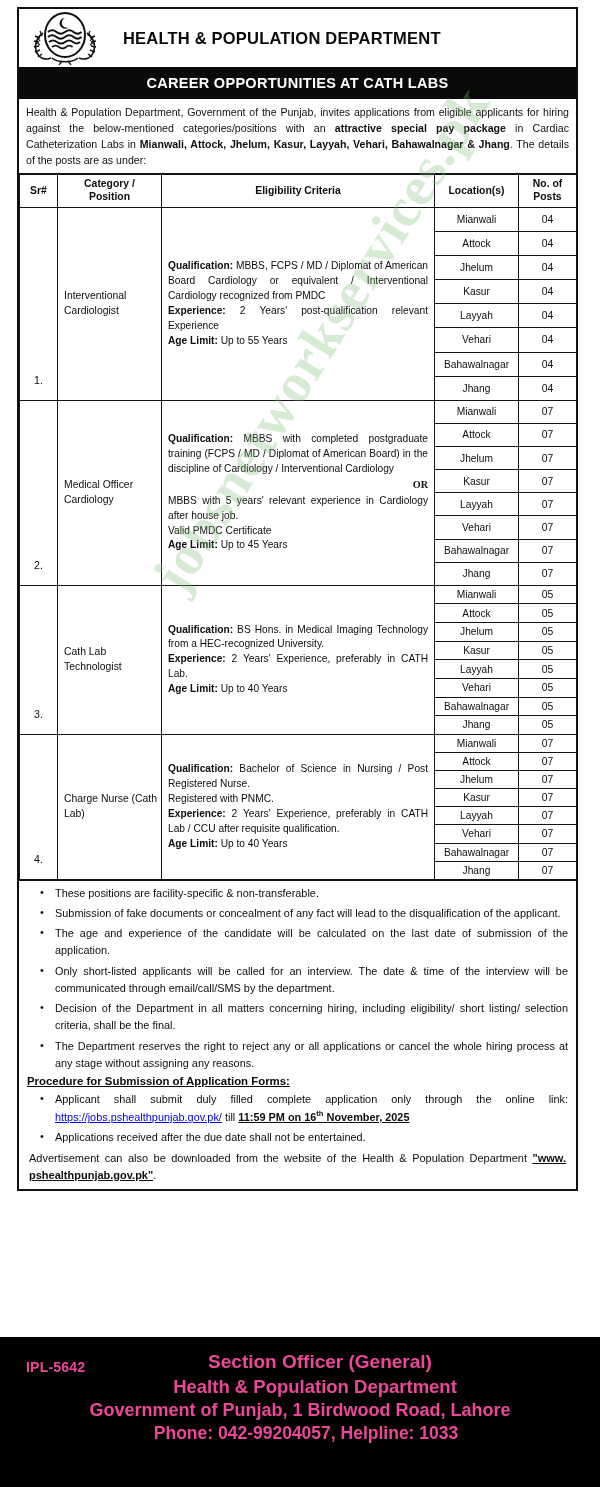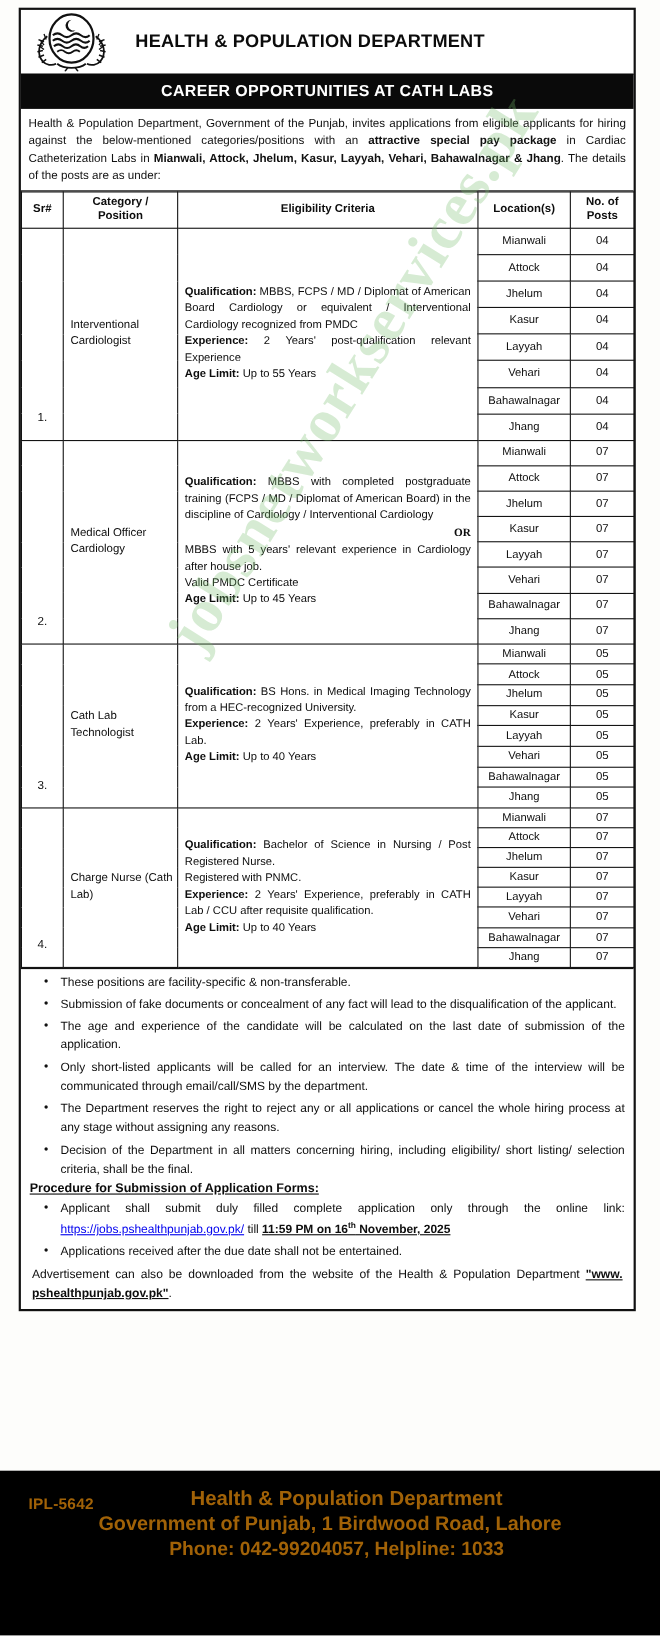--- a/index.html
+++ b/index.html
@@ -149,21 +149,21 @@
     color: #0e0e0e;
     padding: 1px 2px 4px 2px;
   }
   .tail-note .site { font-weight: bold; text-decoration: underline; }
 
   
   .footer {
     position: absolute;
     left: 0; top: 1337px; width: 600px; height: 150px;
     background: #000;
-    color: #a16207;
+    color: #ec4899;
     padding-left: 26px;
   }
   .ipl {
     position: absolute; left: 26px; top: 22px;
     font-size: 14px; font-weight: bold; letter-spacing: .2px;
   }
   .foot-lines {
     position: absolute; left: 0; top: 13px; width: 600px;
     text-align: center;
   }
@@ -414,40 +414,41 @@
           </tr>
         </tbody>
     </table>
 
     <div class="conditions">
       <ul class="bullets" id="gc-list">
           <li>These positions are facility-specific &amp; non-transferable.</li>
           <li>Submission of fake documents or concealment of any fact will lead to the disqualification of the applicant.</li>
           <li>The age and experience of the candidate will be calculated on the last date of submission of the application.</li>
           <li>Only short-listed applicants will be called for an interview. The date &amp; time of the interview will be communicated through email/call/SMS by the department.</li>
+          <li>Decision of the Department in all matters concerning hiring, including eligibility/ short listing/ selection criteria, shall be the final.</li>
           <li>The Department reserves the right to reject any or all applications or cancel the whole hiring process at any stage without assigning any reasons.</li>
-          <li>Decision of the Department in all matters concerning hiring, including eligibility/ short listing/ selection criteria, shall be the final.</li>
         </ul>
 
       <div class="sec-head">Procedure for Submission of Application Forms:</div>
       <ul class="bullets">
         <li><span>Applicant shall submit duly filled complete application only through the online link: </span><a class="ulink" href="#">https://jobs.pshealthpunjab.gov.pk/</a><span> till </span><span class="bold-u"><span>11:59 PM on 16</span><sup>th</sup><span> November, 2025</span></span></li>
         <li>Applications received after the due date shall not be entertained.</li>
       </ul>
 
       <div class="tail-note">
         <span>Advertisement can also be downloaded from the website of the Health &amp; Population Department </span><span class="site">"www. pshealthpunjab.gov.pk"</span><span>.</span>
       </div>
     </div>
 
     <div class="watermark">jobsnetworkservices.pk</div>
   </div>
 
   <div class="footer">
     <div class="ipl">IPL-5642</div>
     <div class="foot-lines">
+      <div class="fl1">Section Officer (General)</div>
       <div class="fl2">Health &amp; Population Department</div>
       <div class="fl3">Government of Punjab, 1 Birdwood Road, Lahore</div>
       <div class="fl4">Phone: 042-99204057, Helpline: 1033</div>
     </div>
   </div>
 
 </div>
 
 </body></html>

